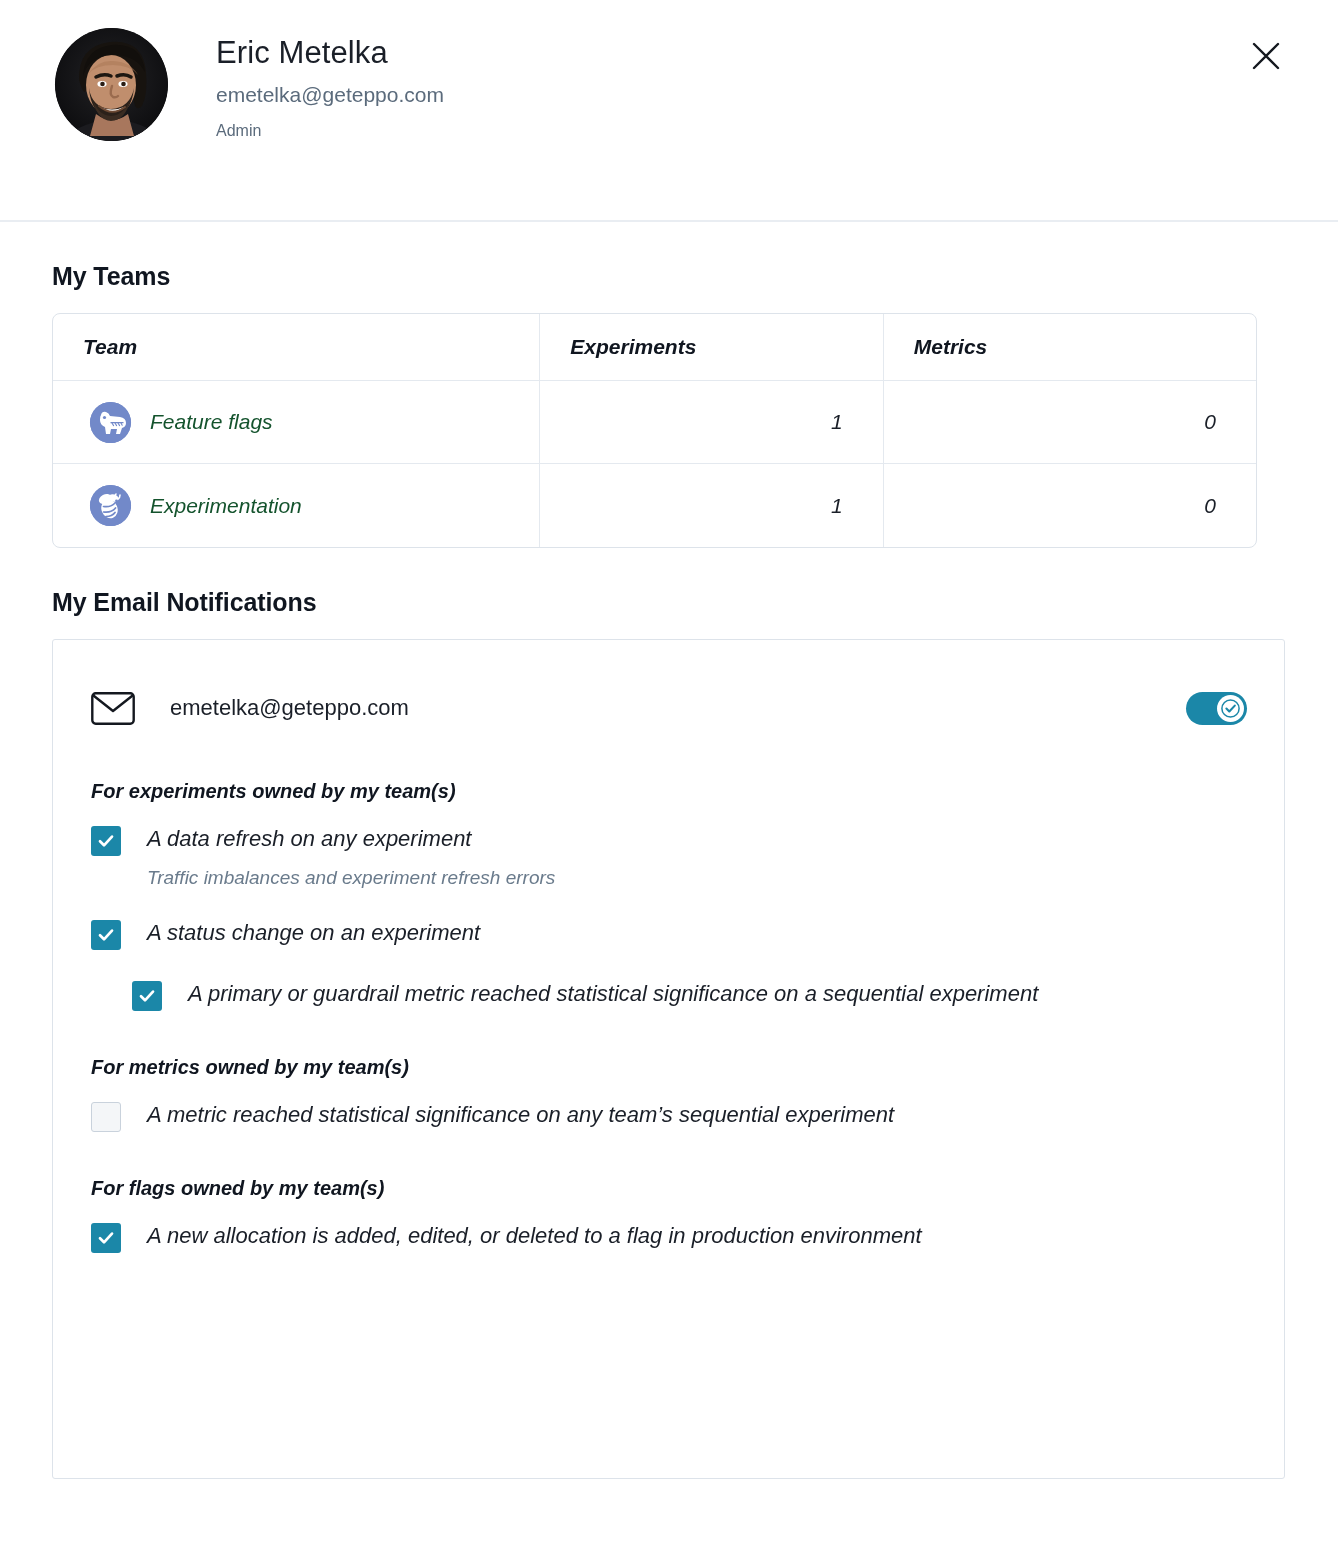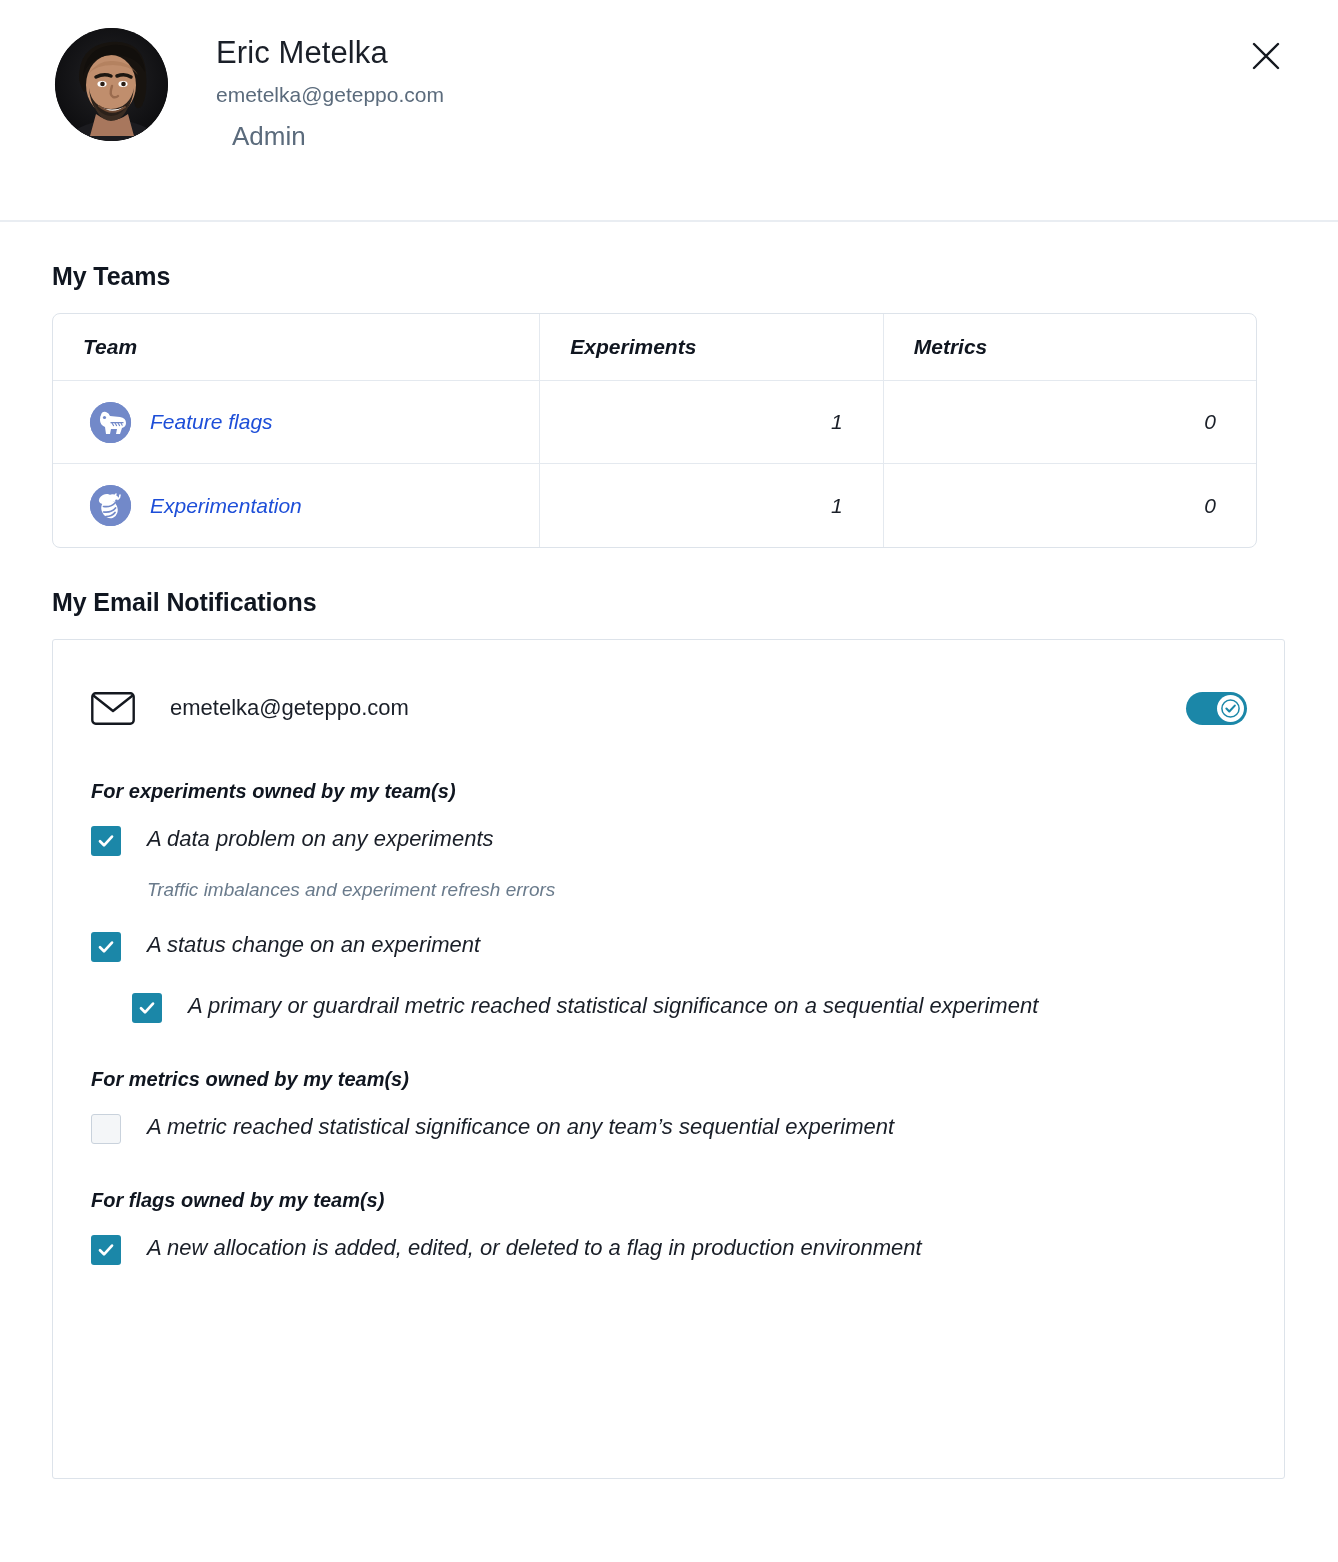--- a/index.html
+++ b/index.html
@@ -50,24 +50,24 @@
     line-height: 1.1;
     margin: 0 0 13px 0;
   }
   .user-email {
     font-size: 21px;
     color: #5b6b7c;
     line-height: 1.1;
     margin: 0 0 16px 0;
   }
   .user-role {
-    font-size: 26px;
+    font-size: 16px;
     color: #5b6b7c;
     line-height: 1.1;
-    margin: 16px;
+    margin: 0;
   }
   .close-btn {
     position: absolute;
     top: 33px;
     right: 49px;
     width: 46px;
     height: 46px;
     border: none;
     background: transparent;
     cursor: pointer;
@@ -128,21 +128,21 @@
     padding-left: 7px;
   }
   .team-avatar {
     width: 41px; height: 41px;
     border-radius: 50%;
     background: #7289c9;
     flex: 0 0 41px;
     display: flex; align-items: center; justify-content: center;
   }
   .team-avatar svg { display:block; }
-  .team-name { font-size: 21px; color: #1d4ed8; }
+  .team-name { font-size: 21px; color: #14532d; }
 
   
   .notif-panel {
     width: 1233px;
     border: 1px solid #dde3ea;
     border-radius: 3px;
     background: #fff;
     margin-top: 2px;
     padding: 40px 0 70px 0;
     min-height: 840px;
@@ -205,21 +205,21 @@
   .cb svg { display:block; }
   .check-text-wrap { margin-left: 26px; }
   .check-label {
     font-size: 22px;
     color: #1a1f28;
     line-height: 1.25;
   }
   .check-sub {
     font-size: 19px;
     color: #6a7b8c;
-    margin-top: 25px;
+    margin-top: 13px;
     line-height: 1.25;
   }
 </style>
 </head>
 <body>
 
 <div class="header">
   <div class="header-inner">
     <div class="avatar">
       <svg viewBox="0 0 113 113" xmlns="http://www.w3.org/2000/svg" aria-hidden="true">
@@ -359,21 +359,21 @@
     <div class="group">
       <div class="group-title">For experiments owned by my team(s)</div>
 
       <div class="check-row">
         <span class="cb on" role="checkbox" aria-checked="true">
           <svg width="18" height="18" viewBox="0 0 18 18" xmlns="http://www.w3.org/2000/svg">
             <path d="M3 9.3 L7 13.3 L15 4.6" fill="none" stroke="#ffffff" stroke-width="2.7" stroke-linecap="round" stroke-linejoin="round"></path>
           </svg>
         </span>
         <span class="check-text-wrap">
-          <span class="check-label">A data problem on any experiments</span>
+          <span class="check-label">A data refresh on any experiment</span>
           <div class="check-sub">Traffic imbalances and experiment refresh errors</div>
         </span>
       </div>
 
       <div class="check-row" style="margin-top:30px;">
         <span class="cb on" role="checkbox" aria-checked="true">
           <svg width="18" height="18" viewBox="0 0 18 18" xmlns="http://www.w3.org/2000/svg">
             <path d="M3 9.3 L7 13.3 L15 4.6" fill="none" stroke="#ffffff" stroke-width="2.7" stroke-linecap="round" stroke-linejoin="round"></path>
           </svg>
         </span>

